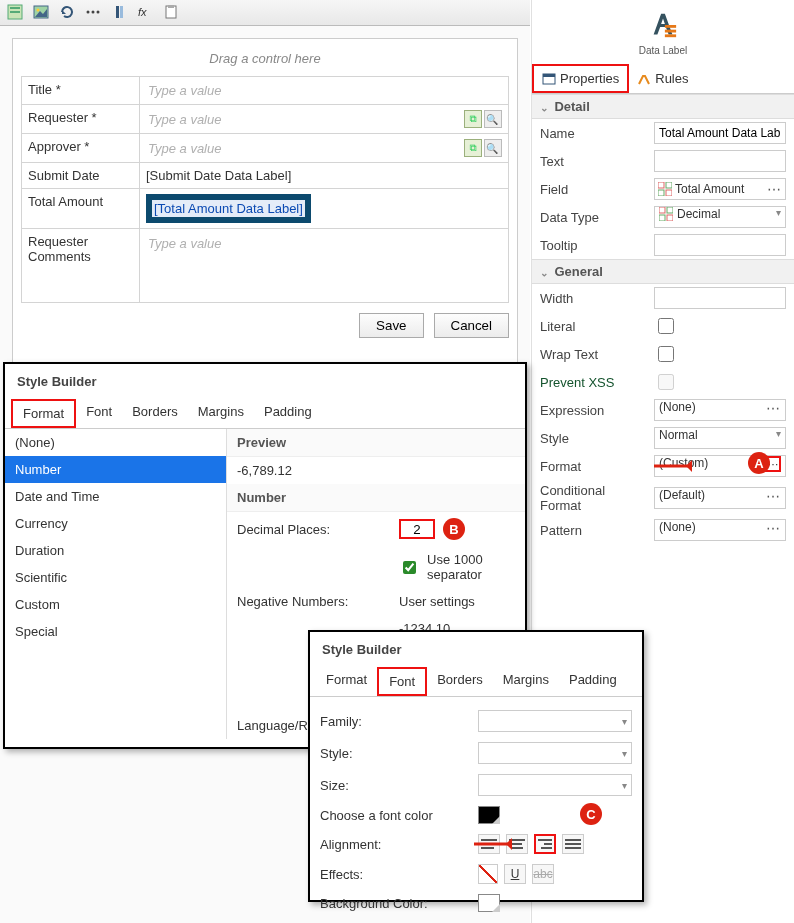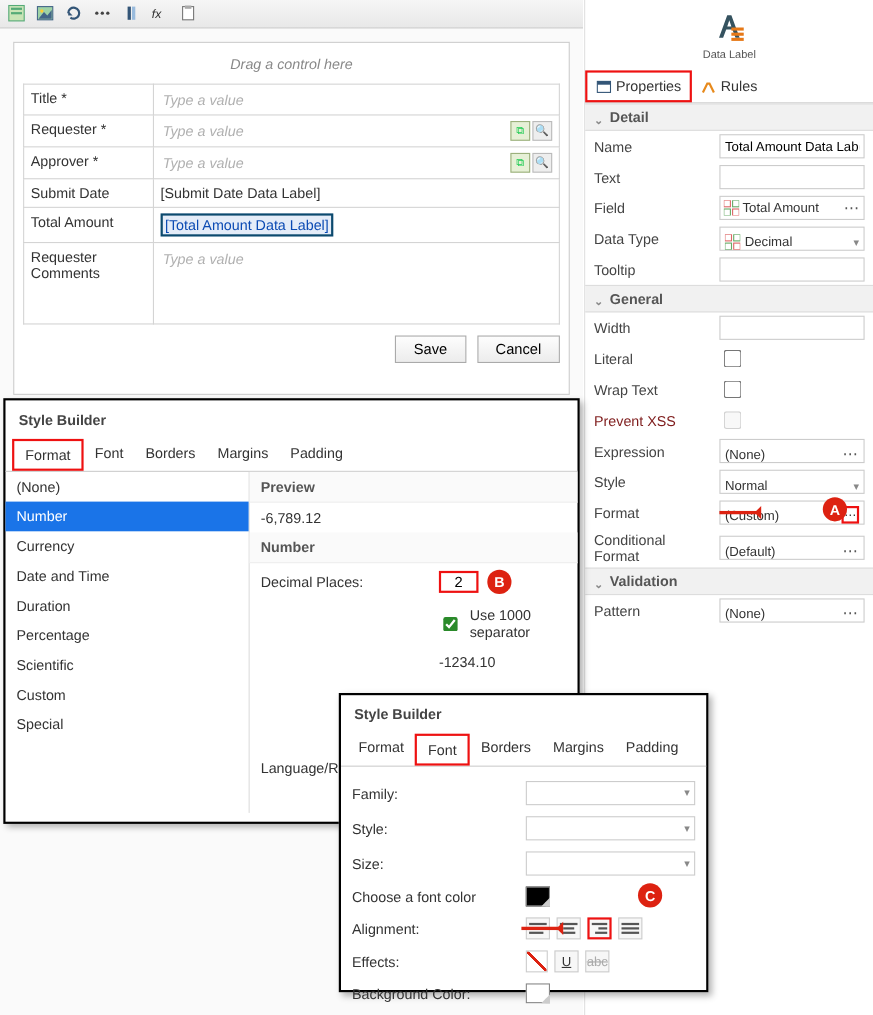--- a/index.html
+++ b/index.html
@@ -13,48 +13,48 @@
   .form-table { width: 100%; border-collapse: collapse; }
   .form-table td { border: 1px solid #d4d4d4; padding: 5px 6px; vertical-align: top; }
   .form-table td.label-cell { width: 118px; color: #333; }
   .placeholder-input { width: 100%; border: none; outline: none; font-size: 13px; }
   .placeholder-input::placeholder { color: #b0b0b0; font-style: italic; }
   .picker-row { display: flex; align-items: center; gap: 2px; }
   .picker-row .placeholder-input { flex: 1; }
   .mini-btn { width: 18px; height: 18px; border: 1px solid #9bb07c; background: #e6f0d6; display: flex; align-items: center; justify-content: center; font-size: 10px; color: #2c5; }
   .mini-btn.gray { border-color: #bbb; background: #eee; color:#555; }
   .data-label-text { color: #333; }
-  .selected-field { display:inline-block; border: 2px solid #0c4a6e; color: #0b4ab3; background: #e4ecf8; padding: 1px 2px; }
+  .selected-field { display:inline-block; border: 6px solid #0c4a6e; color: #0b4ab3; background: #e4ecf8; padding: 1px 2px; }
   .textarea { width: 100%; height: 60px; border: none; resize: none; outline: none; font-size: 13px; font-family: inherit; }
   .textarea::placeholder { color:#b0b0b0; font-style: italic; }
   .form-btns { text-align: right; padding-top: 10px; display: flex; justify-content: flex-end; gap: 10px; }
   .btn { padding: 4px 16px; border: 1px solid #aaa; background: linear-gradient(#fdfdfd,#ececec); cursor: pointer; }
 
   
   .prop-panel { position: absolute; top: 0; right: 0; width: 263px; bottom: 0; background: #fff; border-left: 1px solid #e0e0e0; }
   .prop-header { text-align: center; padding: 10px 0 4px 0; }
   .prop-header svg { width: 30px; height: 30px; }
   .prop-header-caption { color: #555; font-size: 10px; margin-top: 2px; }
   .prop-tabs { display: flex; border-bottom: 1px solid #ccc; margin-top: 4px; }
   .prop-tab { display: flex; align-items: center; gap: 4px; padding: 5px 8px; font-size: 13px; cursor: pointer; }
   .prop-tab.active { border: 2px solid #e11; }
   .prop-tab svg { width: 14px; height: 14px; }
   .section-head { background: #f1f1f1; border-top: 1px solid #ddd; border-bottom: 1px solid #ddd; color: #555; padding: 4px 8px; font-weight: 600; }
   .section-head::before { content: "⌃"; display:inline-block; transform: rotate(180deg); margin-right: 6px; color:#888; font-size:10px; }
   .prop-row { display: flex; align-items: center; padding: 3px 8px; gap: 6px; }
   .prop-row .pl { flex: 0 0 108px; color: #444; }
   .prop-row .pv { flex: 1; }
   .prop-input { width: 100%; border: 1px solid #ccc; height: 22px; padding: 2px 4px; font-size: 12px; }
-  .prop-select { width: 100%; height: 22px; border: 1px solid #ccc; background:#fff; display:flex; align-items:flex-end; justify-content:space-between; padding:0 4px; font-size:12px; }
+  .prop-select { width: 100%; height: 22px; border: 1px solid #ccc; background:#fff; display:flex; align-items:flex-start; justify-content:space-between; padding:0 4px; font-size:12px; }
   .prop-field { display:flex; align-items:center; gap:3px; width:100%; border:1px solid #ccc; height:22px; padding:0 3px; font-size:12px; }
   .chevron { color:#888; font-size:10px; }
   .dots { color:#555; font-size:14px; letter-spacing:1px; }
   .chk { width: 16px; height: 16px; }
   .chk-native { accent-color: #2a8a2a; }
-  .disabled-row .pl { color:#7f1d1d; }
+  .disabled-row .pl { color:#14532d; }
   .red-arrow-left { position: relative; }
   .red-arrow-left::after { content:""; position:absolute; right:-40px; top:50%; transform:translateY(-50%); width:34px; height:0; border-top:3px solid #d21; }
   .red-arrow-left::before { content:""; position:absolute; right:-44px; top:50%; transform:translateY(-50%); border:6px solid transparent; border-right-color:#d21; }
 
   .callout { width:22px; height:22px; border-radius:50%; background:#d21; color:#fff; font-weight:bold; display:flex; align-items:center; justify-content:center; font-size:13px; position:absolute; }
   .dots-box { width:16px; height:16px; border:2px solid #e11; display:flex; align-items:center; justify-content:center; font-size:11px; }
 
   
   .dlg { position:absolute; background:#fff; border:2px solid #000; box-shadow:3px 3px 6px rgba(0,0,0,.3); }
   .dlg-title { padding:10px 12px; font-weight:600; color:#444; }
@@ -310,21 +310,20 @@
   </div>
   <div class="prop-row">
       <div class="pl">Conditional Format</div>
       <div class="pv">
         <div class="prop-select">
           <span>(Default)</span>
           <span class="dots">⋯</span>
         </div>
       </div>
     </div>
-  <div class="section-head">Validation</div>
   <div class="prop-row">
       <div class="pl">Pattern</div>
       <div class="pv">
         <div class="prop-select">
           <span>(None)</span>
           <span class="dots">⋯</span>
         </div>
       </div>
     </div>
 </div>
@@ -335,24 +334,23 @@
     <div class="dlg-tab active">Format</div>
     <div class="dlg-tab">Font</div>
     <div class="dlg-tab">Borders</div>
     <div class="dlg-tab">Margins</div>
     <div class="dlg-tab">Padding</div>
   </div>
   <div class="sb1-body">
     <div class="sb1-list">
       <div class="item">(None)</div>
       <div class="item sel">Number</div>
+      <div class="item">Date and Time</div>
       <div class="item">Currency</div>
-      <div class="item">Date and Time</div>
       <div class="item">Duration</div>
-      <div class="item">Percentage</div>
       <div class="item">Scientific</div>
       <div class="item">Custom</div>
       <div class="item">Special</div>
     </div>
     <div class="sb1-right">
       <div class="sb1-sect">Preview</div>
       <div class="sb1-row">
           <div>-6,789.12</div>
         </div>
       <div class="sb1-sect">Number</div>
@@ -362,20 +360,24 @@
             <input class="sm-input redbox" value="2" style="">
           <div class="callout" style="position:static;">B</div>
         </div>
       </div>
       <div class="sb1-row">
           <div class="rl"></div>
           <div class="rv">
             <input type="checkbox" class="chk-native" checked="" style="">
             <span>Use 1000 separator</span>
           </div>
+        </div>
+      <div class="sb1-row">
+          <div class="rl">Negative Numbers:</div>
+          <div class="rv">User settings</div>
         </div>
       <div class="sb1-row">
           <div class="rl"></div>
           <div class="rv">-1234.10</div>
         </div>
       <div style="height:70px"></div>
       <div class="sb1-row">
           <div class="rl">Language/Reg</div>
         </div>
     </div>

